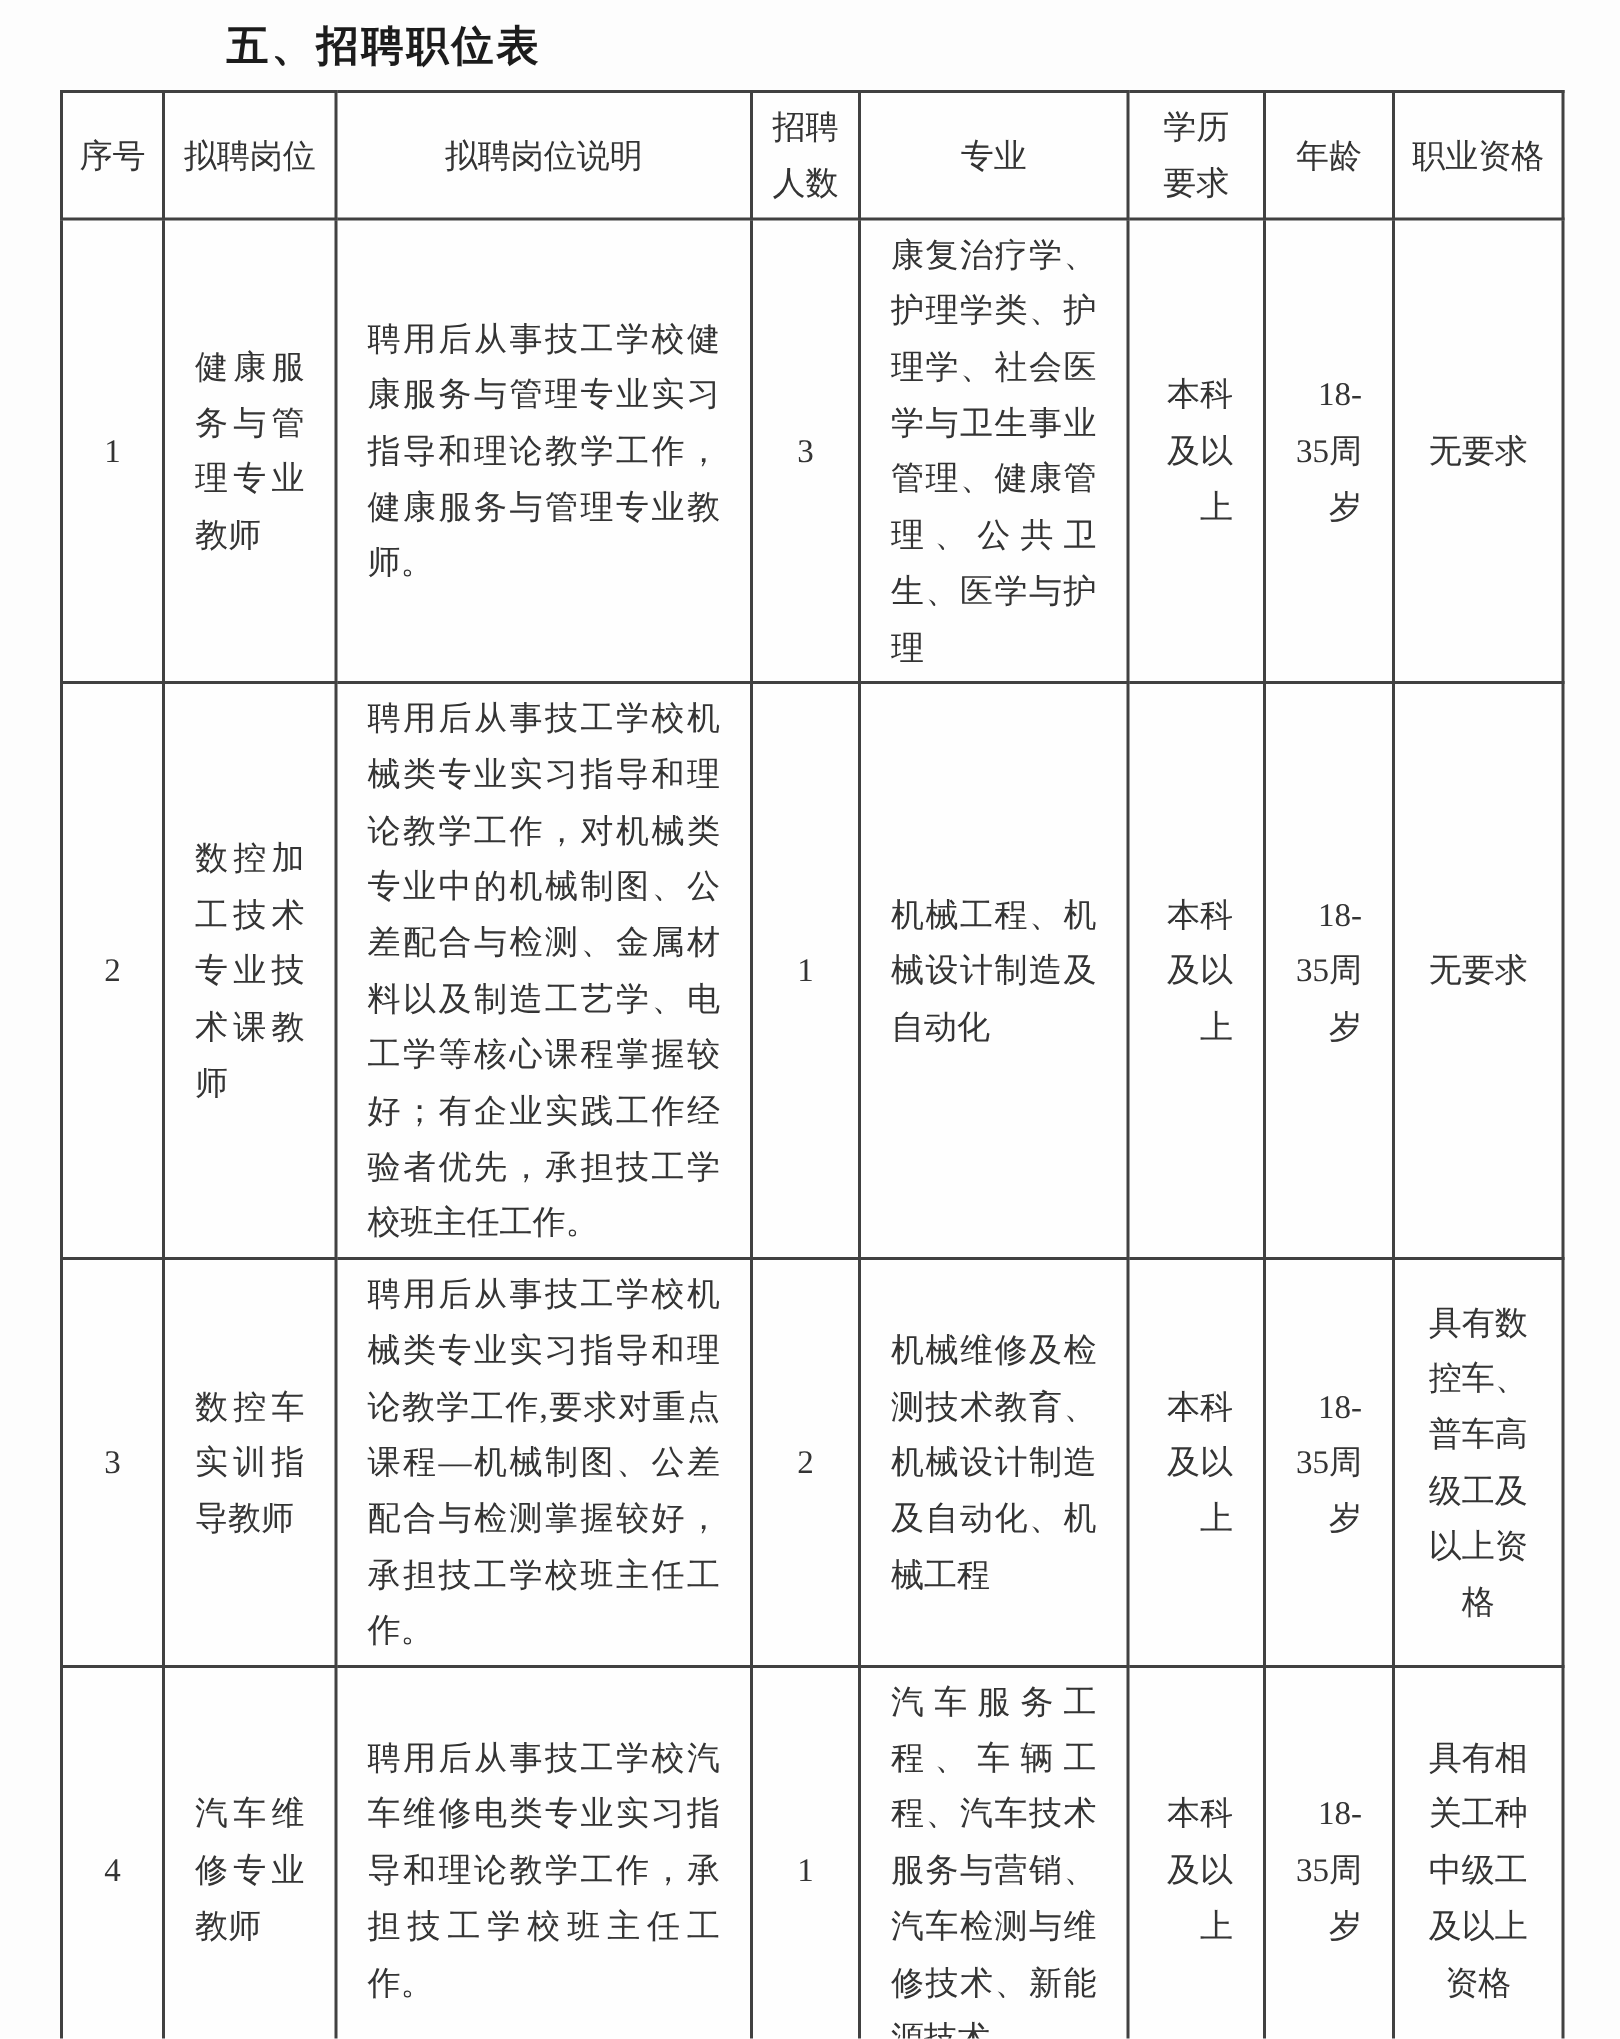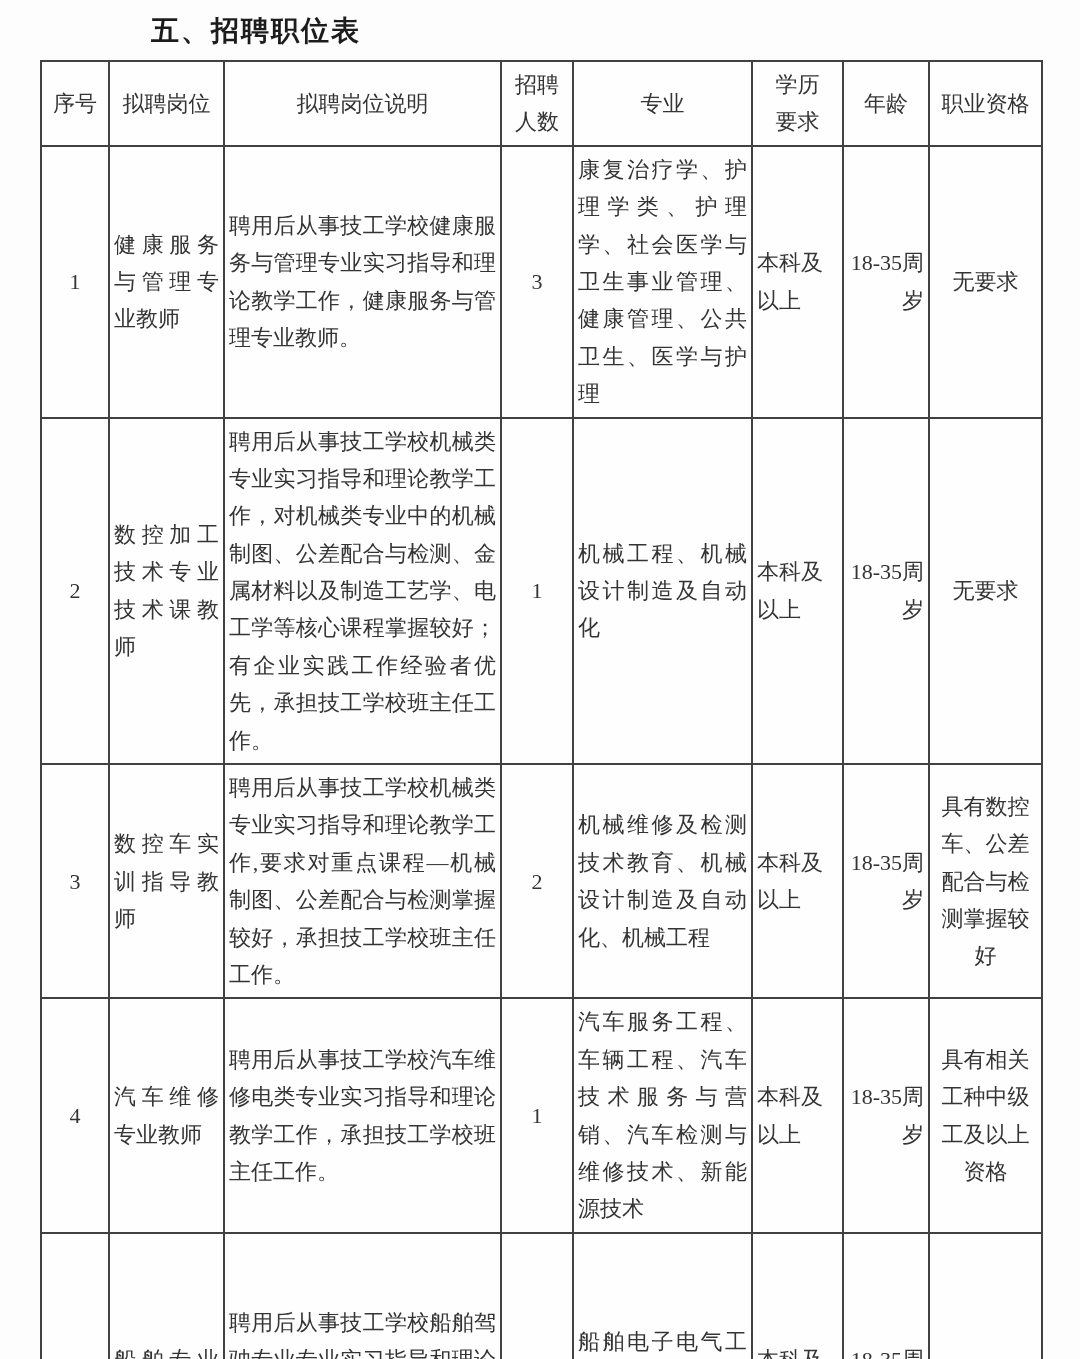--- a/index.html
+++ b/index.html
@@ -19,33 +19,33 @@
   table.recruit{
     position:absolute;left:40px;top:60px;
     width:1001px;border-collapse:collapse;table-layout:fixed;
     background:#fefefe;
   }
   table.recruit th, table.recruit td{
     border:2px solid #414141;
     vertical-align:middle;
     font-size:22px;
     color:#343434;
-    padding:4px 4px;
+    padding:4px 20px;
     box-sizing:border-box;
     line-height:1.7;
   }
   table.recruit th{
     font-weight:400;text-align:center;padding:4px 2px;
   }
   .hdr-narrow span{display:inline-block;width:2em;text-align:center;}
   .c-no,.c-count{text-align:center;}
   .c-pos{text-align:justify;padding:4px 9px;}
   .c-desc{text-align:justify;padding:6px 12px;line-height:1.75;}
   .c-major{text-align:justify;padding:6px 10px;line-height:1.72;}
-  .c-edu{text-align:left;padding:4px 9px;}
+  .c-edu{text-align:right;padding:4px 9px;}
   .c-age{text-align:right;padding:4px 4px;}
   .c-qual{text-align:center;padding:4px 6px;}
 </style>
 </head>
 <body>
 
 <h1 class="page-title">五、招聘职位表</h1>
 
 <table class="recruit">
   <colgroup>
@@ -92,21 +92,21 @@
       <td class="c-qual">无要求</td>
     </tr>
     <tr style="height:194px">
       <td class="c-no">3</td>
       <td class="c-pos">数控车实训指导教师</td>
       <td class="c-desc">聘用后从事技工学校机械类专业实习指导和理论教学工作,要求对重点课程—机械制图、公差配合与检测掌握较好，承担技工学校班主任工作。</td>
       <td class="c-count">2</td>
       <td class="c-major">机械维修及检测技术教育、机械设计制造及自动化、机械工程</td>
       <td class="c-edu">本科及以上</td>
       <td class="c-age">18-35周岁</td>
-      <td class="c-qual">具有数控车、公差配合与检测掌握较好</td>
+      <td class="c-qual">具有数控车、普车高级工及以上资格</td>
     </tr>
     <tr style="height:208px">
       <td class="c-no">4</td>
       <td class="c-pos">汽车维修专业教师</td>
       <td class="c-desc">聘用后从事技工学校汽车维修电类专业实习指导和理论教学工作，承担技工学校班主任工作。</td>
       <td class="c-count">1</td>
       <td class="c-major">汽车服务工程、车辆工程、汽车技术服务与营销、汽车检测与维修技术、新能源技术</td>
       <td class="c-edu">本科及以上</td>
       <td class="c-age">18-35周岁</td>
       <td class="c-qual">具有相关工种中级工及以上资格</td>

